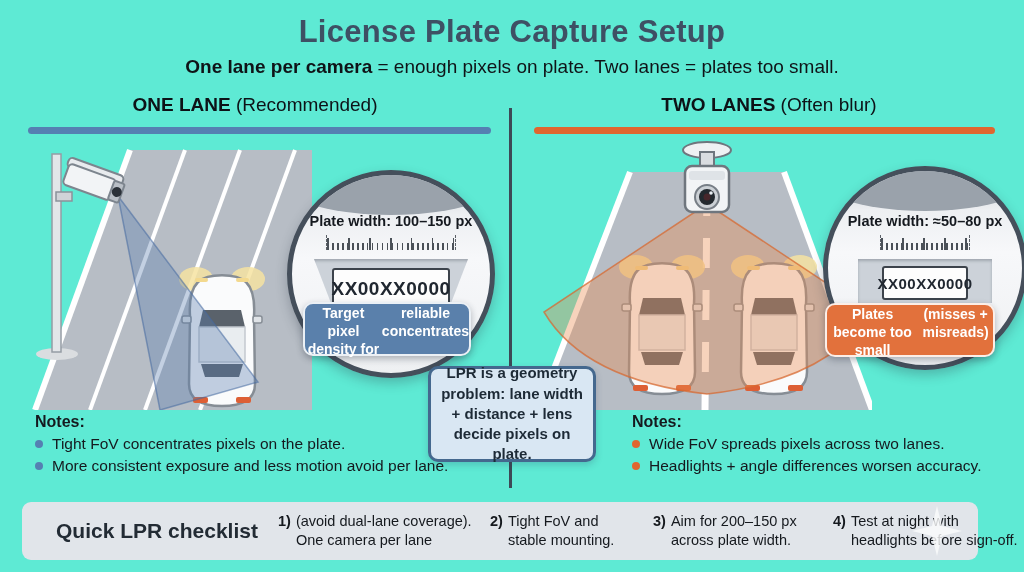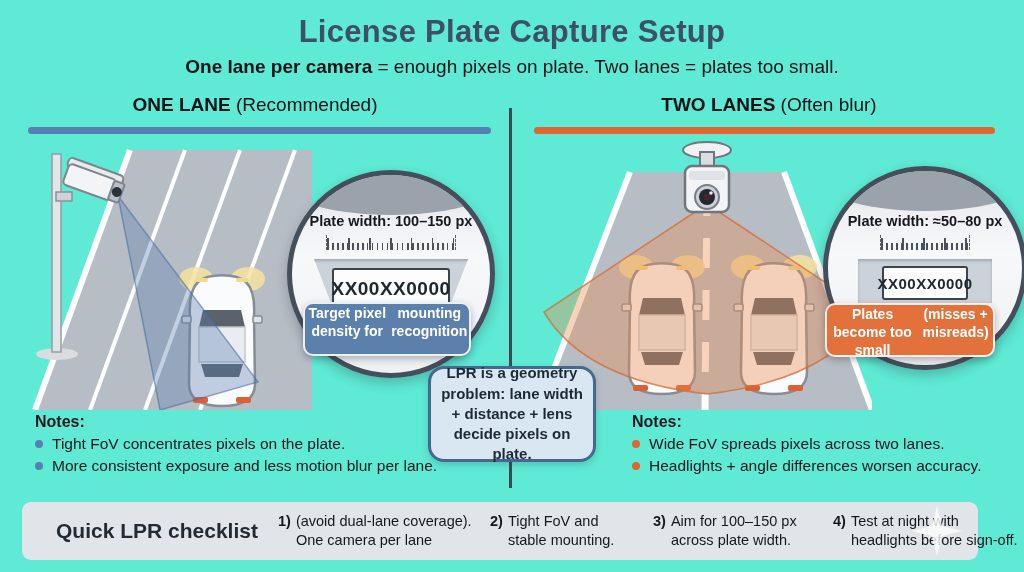--- a/index.html
+++ b/index.html
@@ -46,21 +46,21 @@
   
   .notes{font-size:15.5px; color:#15191e;}
   .notes .nh{font-weight:bold; font-size:16px; margin-bottom:3px;}
   .notes .nrow{display:flex; align-items:center; margin-top:4px;}
   .dot{width:8px; height:8px; border-radius:50%; margin-right:9px; flex:none;}
   .dot-blue{background:#5580b2;}
   .dot-orange{background:#e0662f;}
 
   
   .callout{left:428px; top:366px; width:168px; height:96px; background:#d9e7f3; border:3px solid #44688e;
-      border-radius:16px; display:flex; align-items:center; justify-content:center; text-align:center;
+      border-radius:10px; display:flex; align-items:center; justify-content:center; text-align:center;
       font-weight:bold; font-size:15px; color:#1d2a36; line-height:1.35; padding:4px 8px; box-sizing:border-box;
       box-shadow:0 3px 7px rgba(40,60,90,.22);}
 
   
   .checkbar{left:22px; top:502px; width:956px; height:58px; background:#e1e5ea; border-radius:9px;
       display:flex; align-items:center; color:#15191e;}
   .chk-title{font-size:21px; font-weight:bold; color:#222b34; margin-left:34px; width:222px; flex:none;}
   .chk-item{display:flex; gap:5px; font-size:14.5px; line-height:1.3; flex:none;}
   .chk-num{font-weight:bold;}
   .chk-text{display:flex; flex-direction:column;}
@@ -152,21 +152,21 @@
     <div class="roof"></div>
     <div class="pw-label" style="top:38px;">Plate width: 100–150 px</div>
     <div class="ruler" style="top:60px; left:34px; right:34px;"></div>
     <div class="bumper bump-wide" style="top:84px; left:22px; right:22px; height:56px;"></div>
     <div class="plate" style="top:93px; left:40px; right:40px; height:37px; font-size:19px;">
       <span>XX00XX0000</span>
     </div>
   </div>
   <div class="abs badge badge-blue" style="left:303px; top:302px; width:164px; height:50px;">
     <span>Target pixel density for</span>
-    <span>mounting recognition</span>
+    <span>reliable concentrates</span>
   </div>
 
   <div class="abs mag" style="left:823px; top:166px; width:194px; height:194px;">
     <div class="roof"></div>
     <div class="pw-label" style="top:42px;">Plate width: ≈50–80 px</div>
     <div class="ruler" style="top:64px; left:52px; right:52px;"></div>
     <div class="bumper" style="top:88px; left:30px; right:30px; height:44px;"></div>
     <div class="plate" style="top:95px; left:54px; right:54px; height:30px; font-size:15px;">
       <span>XX00XX0000</span>
     </div>
@@ -181,21 +181,21 @@
   </div>
 
   <div class="abs notes" style="left:35px; top:413px; width:430px;">
     <div class="nh">Notes:</div>
     <div class="nrow">
         <span class="dot dot-blue"></span>
         <span>Tight FoV concentrates pixels on the plate.</span>
       </div>
     <div class="nrow">
         <span class="dot dot-blue"></span>
-        <span>More consistent exposure and less motion blur per lane.</span>
+        <span>More consistent exposure and less motion avoid per lane.</span>
       </div>
   </div>
 
   <div class="abs notes" style="left:632px; top:413px; width:390px;">
     <div class="nh">Notes:</div>
     <div class="nrow">
         <span class="dot dot-orange"></span>
         <span>Wide FoV spreads pixels across two lanes.</span>
       </div>
     <div class="nrow">
@@ -216,21 +216,21 @@
     <div class="chk-item" style="width:163px;">
       <span class="chk-num">2)</span>
       <span class="chk-text">
           <span>Tight FoV and</span>
           <span>stable mounting.</span>
         </span>
     </div>
     <div class="chk-item" style="width:180px;">
       <span class="chk-num">3)</span>
       <span class="chk-text">
-          <span>Aim for 100–150 px</span>
+          <span>Aim for 200–150 px</span>
           <span>across plate width.</span>
         </span>
     </div>
     <div class="chk-item" style="width:190px;">
       <span class="chk-num">4)</span>
       <span class="chk-text">
           <span>Test at night with</span>
           <span>headlights before sign-off.</span>
         </span>
     </div>

